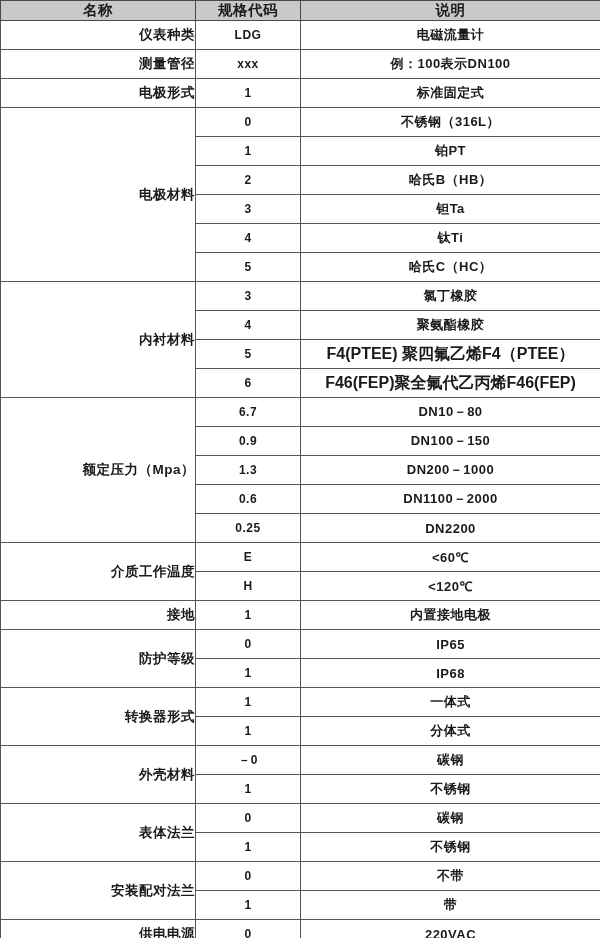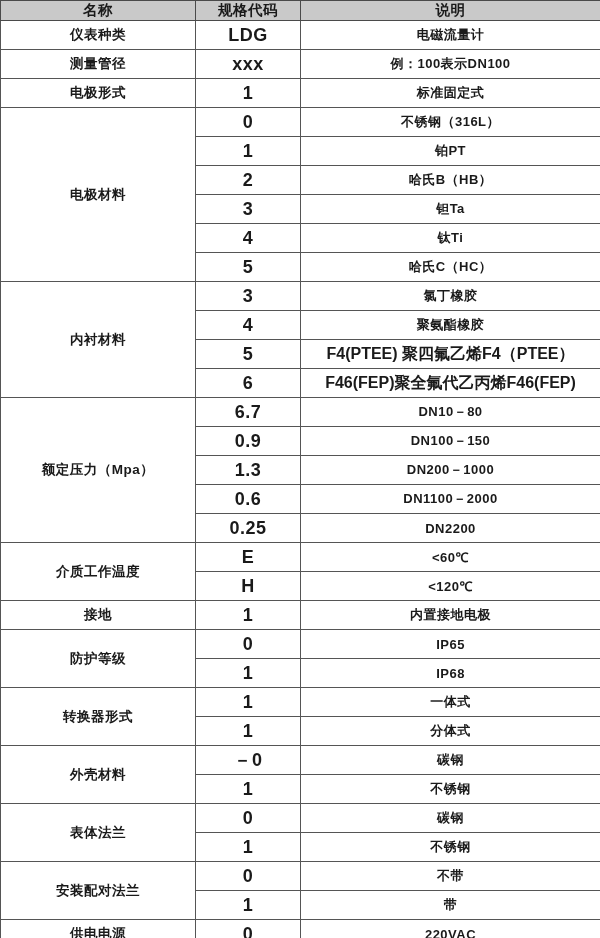--- a/index.html
+++ b/index.html
@@ -36,24 +36,25 @@
   #spec-table thead th {
     background: #c9c9c9;
     font-weight: bold;
     font-size: 14.5px;
     height: 16px;
     border-color: #4a4a4a;
   }
   #spec-table td.name-cell {
     font-weight: bold;
     font-size: 13.5px;
+    text-align: right;
   }
   #spec-table td.code-cell {
     font-weight: bold;
-    font-size: 18px;
+    font-size: 12px;
     font-family: "Liberation Sans", sans-serif;
   }
   #spec-table td.desc-cell {
     font-weight: bold;
     font-size: 13px;
     margin-top: 48px;
   }
   #spec-table td.desc-cell.small {
     font-size: 16px;
     letter-spacing: 0;

